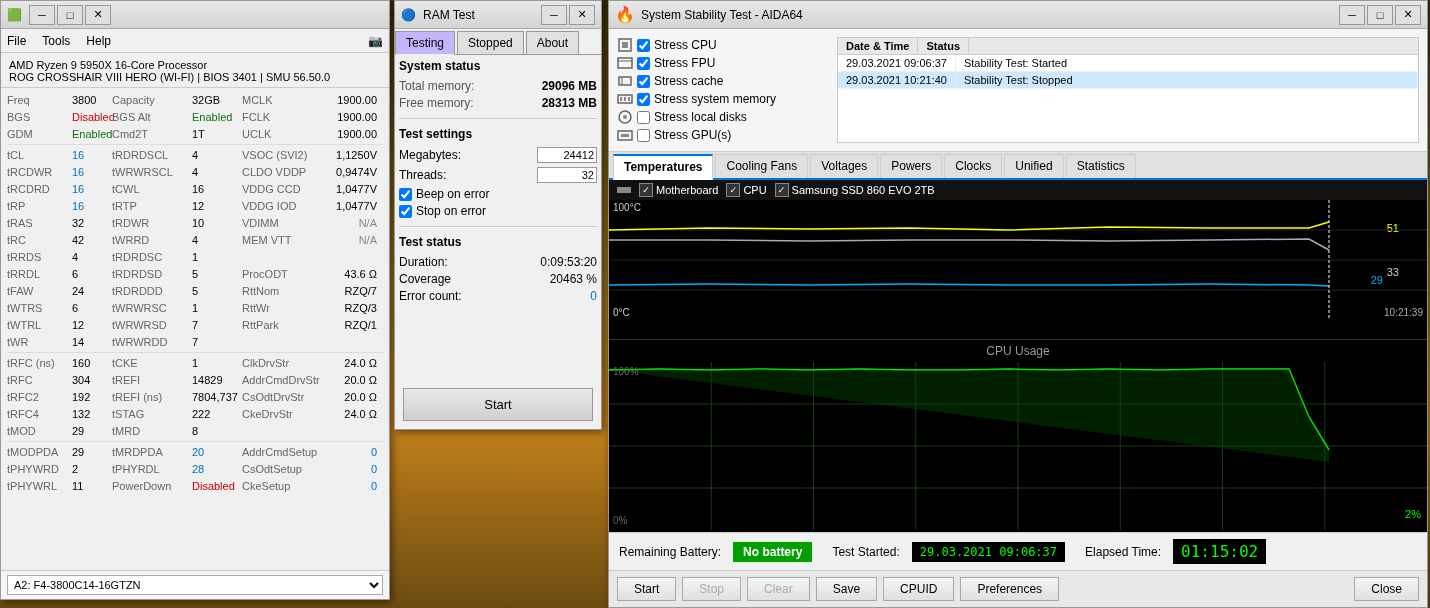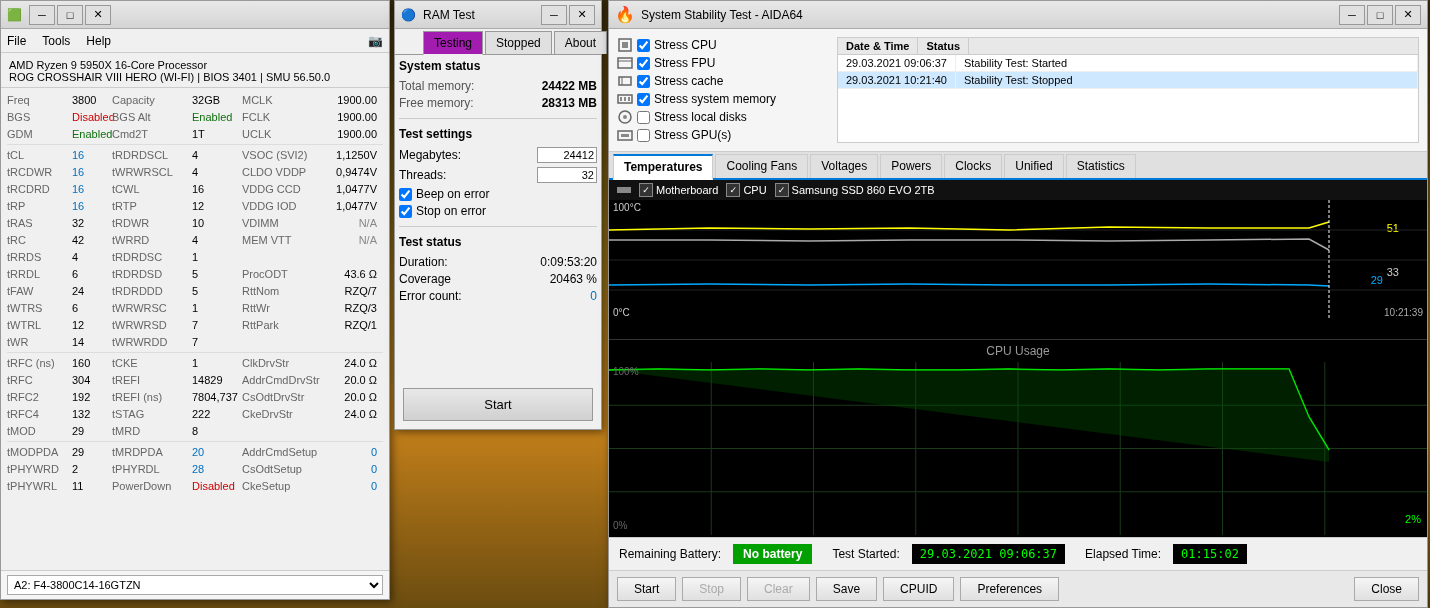--- a/index.html
+++ b/index.html
@@ -152,25 +152,24 @@
       padding: 4px 10px;
       font-size: 12px;
       border: 1px solid #999;
       border-bottom: none;
       background: #e0e0e0;
       cursor: pointer;
       margin-right: 2px;
       margin-top: 2px;
     }
     .ram-tab.active {
-      background: #a21caf;
+      background: #c4b5fd;
       border-bottom: 1px solid #f0f0f0;
       margin-bottom: -1px;
       z-index: 1;
-      margin-left: 28px;
     }
     .ram-content {
       padding: 4px;
       flex: 1;
     }
     .ram-section-title {
       font-weight: bold;
       font-size: 12px;
       margin-bottom: 6px;
       color: #000;
@@ -402,21 +401,21 @@
       color: #00ff00;
       padding: 3px 8px;
       font-size: 12px;
       font-family: monospace;
     }
     .elapsed-label { color: #000; margin-left: 8px; }
     .elapsed-value {
       background: #000;
       color: #00ff00;
       padding: 3px 8px;
-      font-size: 12px;
+      font-size: 16px;
       font-family: monospace;
     }
 
     
     .aida-action-bar {
       background: #e8e8e8;
       border-top: 1px solid #ccc;
       padding: 6px 8px;
       display: flex;
       gap: 6px;
@@ -706,21 +705,21 @@
   </div>
   <div class="ram-tabs">
     <div class="ram-tab active">Testing</div>
     <div class="ram-tab">Stopped</div>
     <div class="ram-tab">About</div>
   </div>
   <div class="ram-content">
     <div class="ram-section-title">System status</div>
     <div class="ram-info-row">
       <span class="lbl">Total memory:</span>
-      <span class="val">24422 MB</span>
+      <span class="val">29096 MB</span>
     </div>
     <div class="ram-info-row">
       <span class="lbl">Free memory:</span>
       <span class="val">28313 MB</span>
     </div>
     <div class="ram-divider"></div>
     <div class="ram-section-title">Test settings</div>
     <div class="ram-setting-row">
       <span>Megabytes:</span>
       <input type="text" class="ram-spinbox" value="24412" style="">

